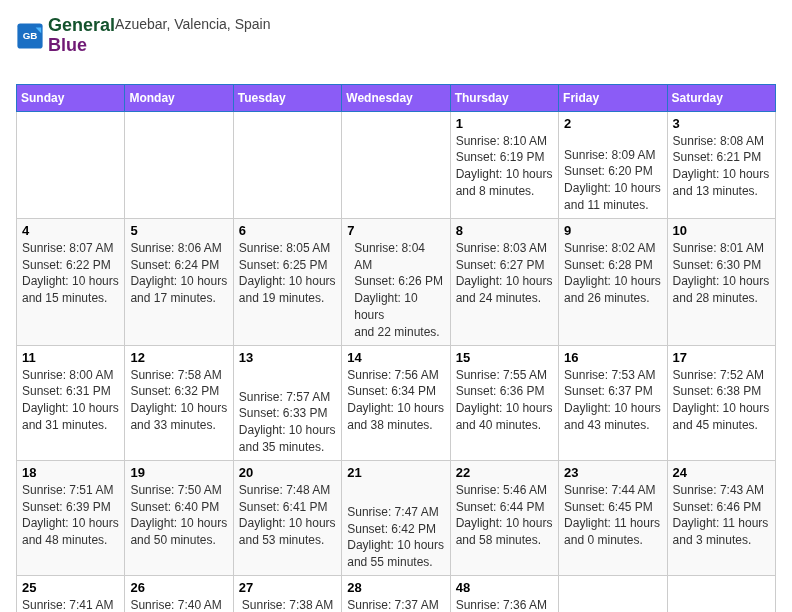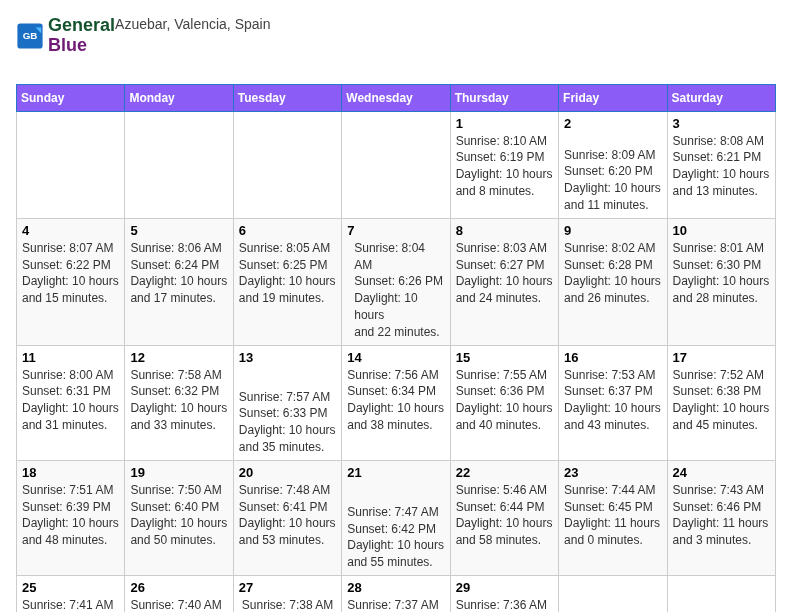--- a/index.html
+++ b/index.html
@@ -326,21 +326,21 @@
 and 10 minutes.</div>
         </td>
         <td>
           <span class="day-number">28</span>
           <div class="day-info" style="white-space: pre-line;">Sunrise: 7:37 AM
 Sunset: 6:50 PM
 Daylight: 11 hours
 and 13 minutes.</div>
         </td>
         <td>
-          <span class="day-number">29</span>
+          <span class="day-number">48</span>
           <div class="day-info" style="white-space: pre-line;">Sunrise: 7:36 AM
 Sunset: 6:51 PM
 Daylight: 11 hours
 and 15 minutes.</div>
         </td>
         <td class="empty-cell"></td>
         <td class="empty-cell"></td>
       </tr>
     </tbody>
 </table>

